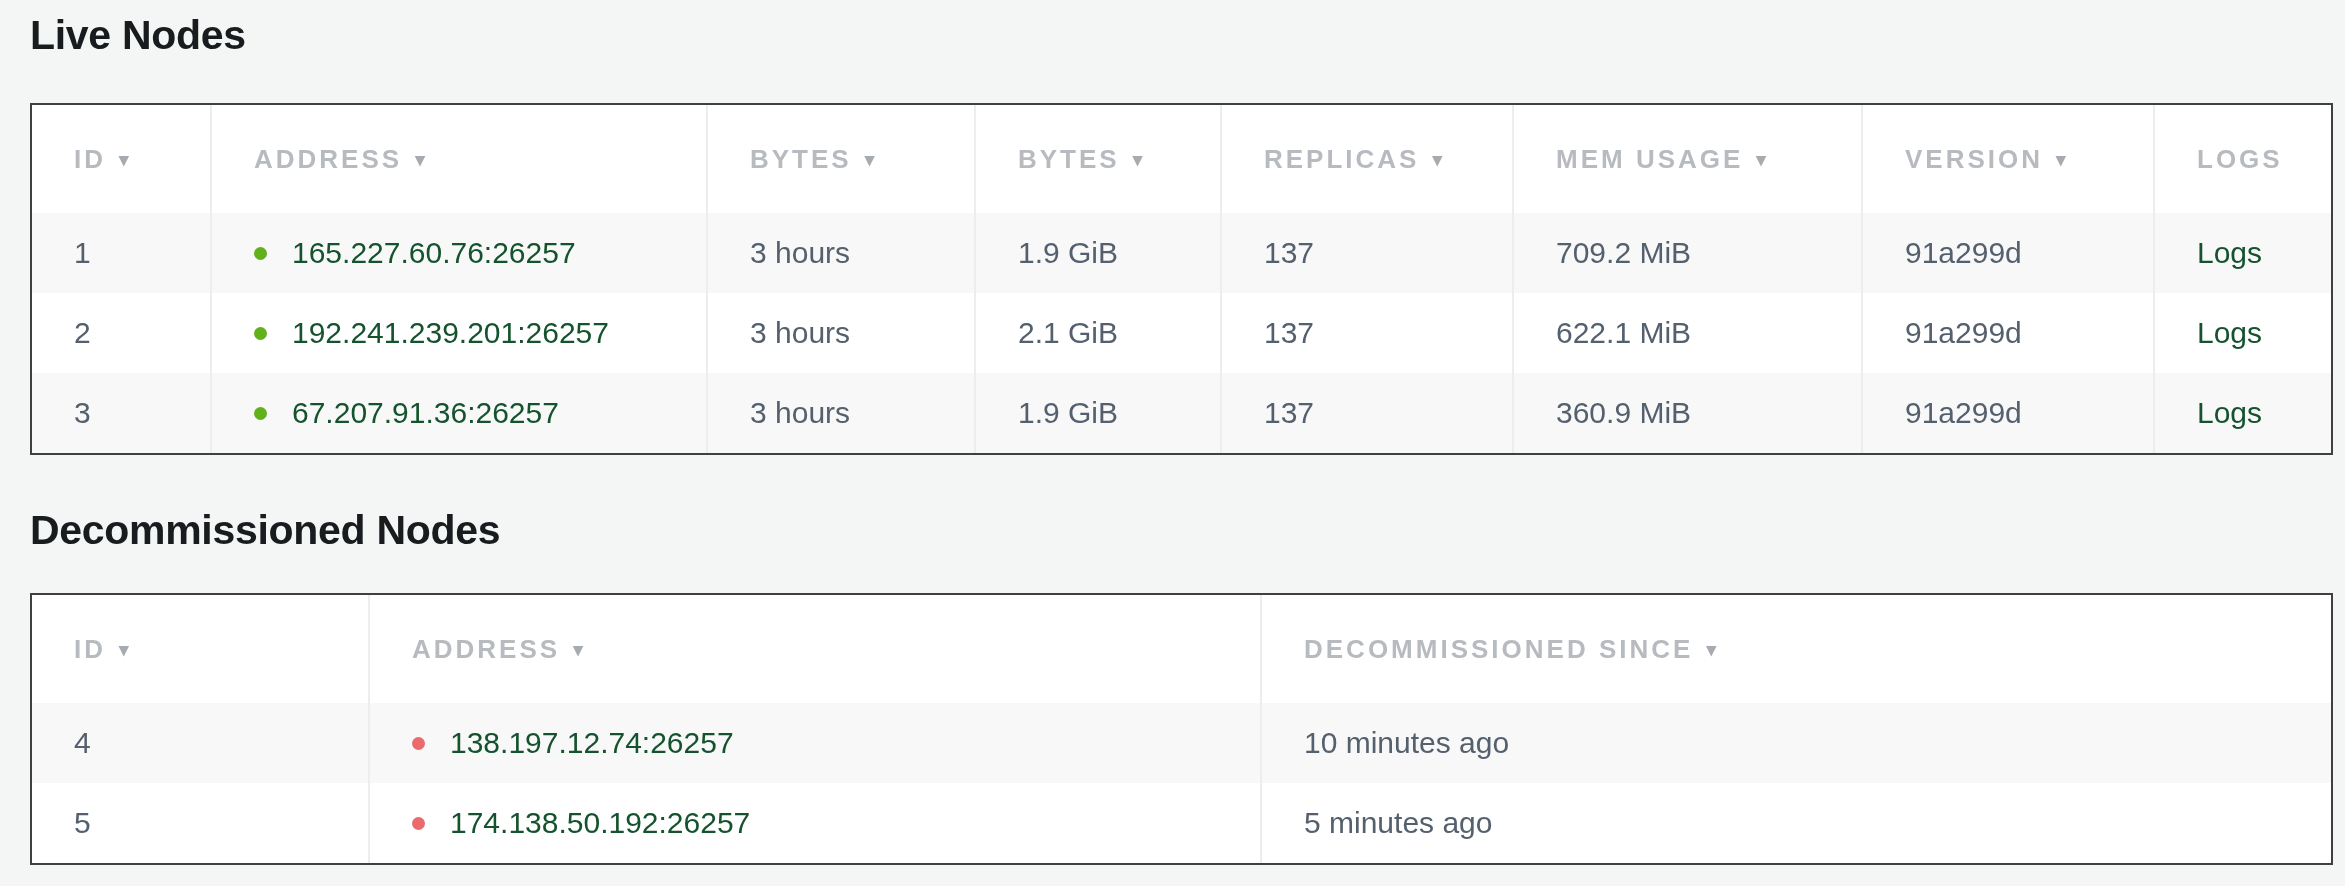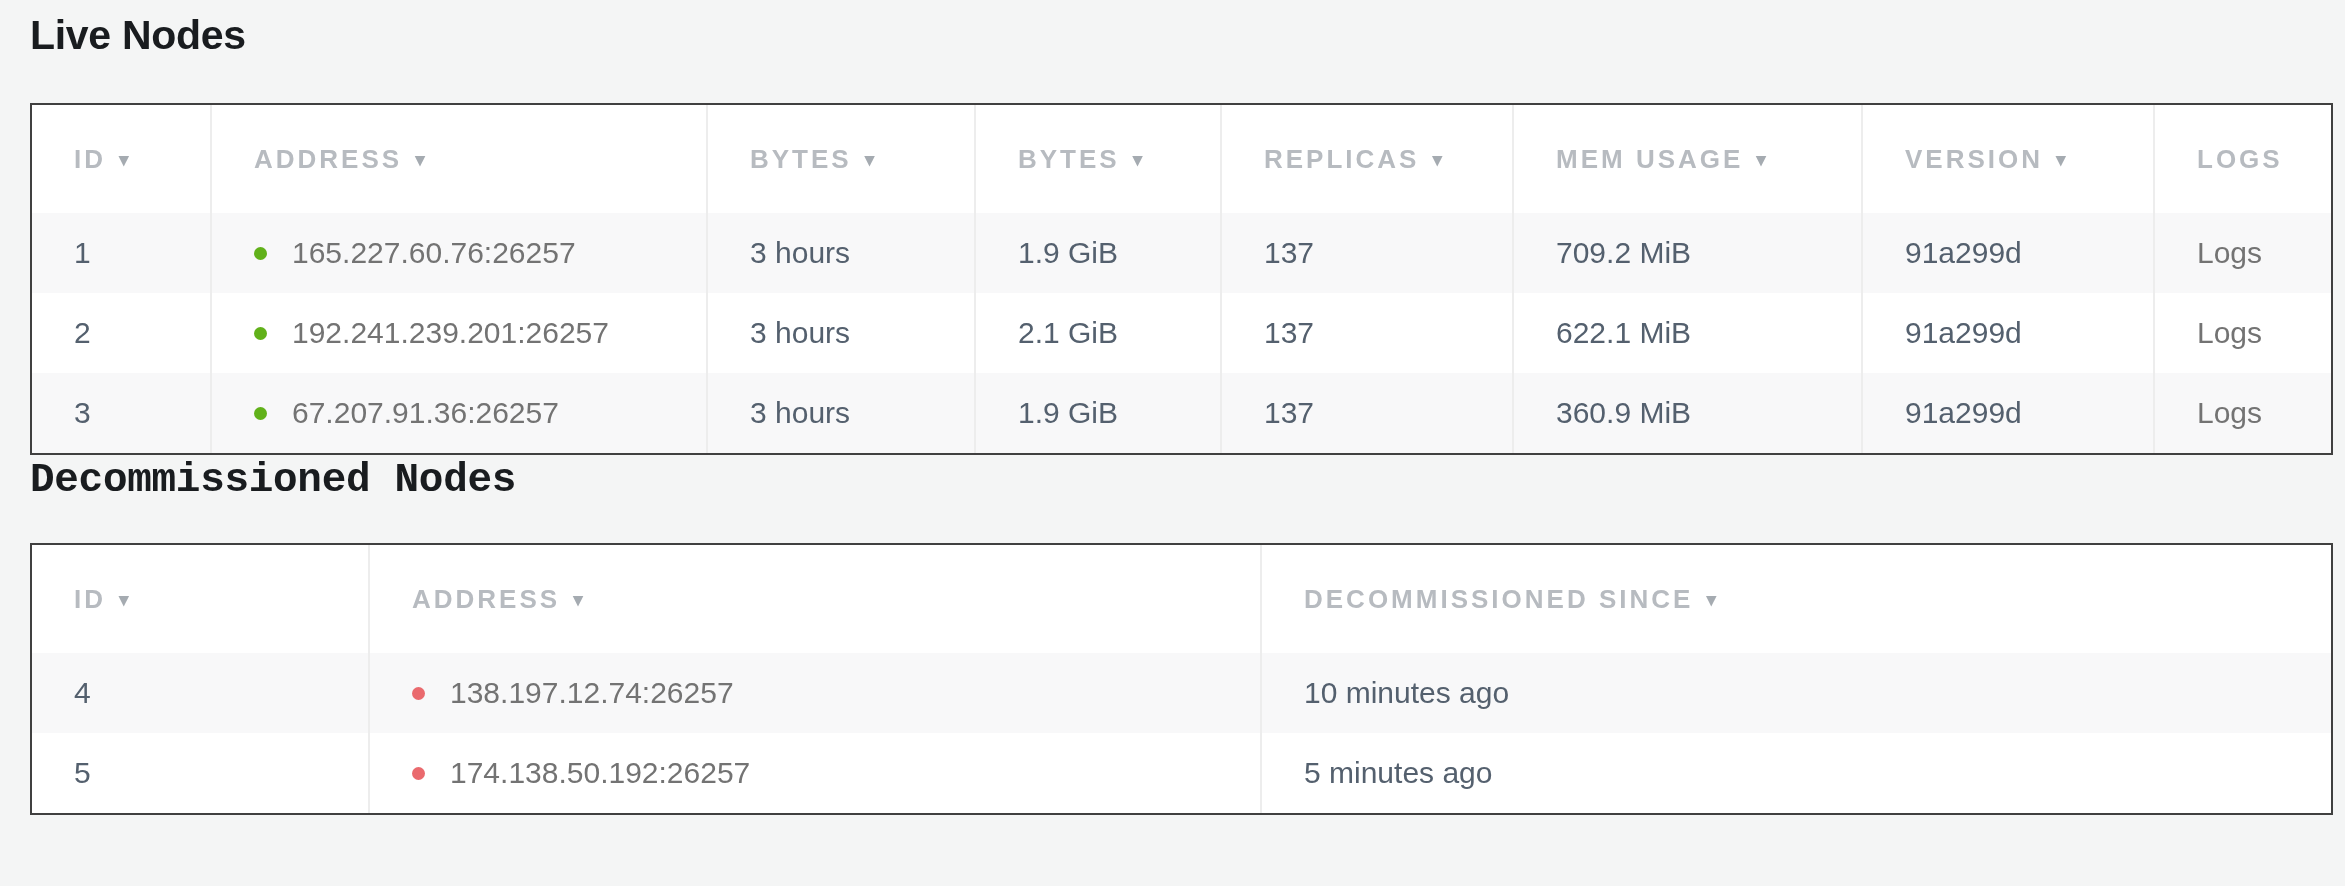--- a/index.html
+++ b/index.html
@@ -12,21 +12,21 @@
   .page { padding: 10px 12px 0 30px; }
 
   .section-title {
     font-size: 41px;
     font-weight: 700;
     line-height: 50px;
     color: #191c1f;
     letter-spacing: -0.3px;
   }
   .title-live { margin-bottom: 43px; }
-  .title-decommissioned { margin-bottom: 38px; font-family: Liberation Mono, monospace; }
+  .title-decommissioned { margin-top: 50px; margin-bottom: 38px; }
 
   table.nodes-table {
     width: 2303px;
     table-layout: fixed;
     border-collapse: separate;
     border-spacing: 0;
     background: #ffffff;
     border: 2px solid #404040;
   }
   th, td {
@@ -54,21 +54,21 @@
   }
   tbody tr:nth-child(odd) td { background: #f8f8f9; }
 
   .th-arrow {
     font-size: 19px;
     color: #a5abb1;
     margin-left: 13px;
     vertical-align: 2px;
   }
   .link {
-    color: #737373;
+    color: #14532d;
     text-decoration: none;
     cursor: pointer;
   }
   .dot {
     display: inline-block;
     width: 13px; height: 13px;
     border-radius: 50%;
     margin-right: 25px;
     vertical-align: 3px;
   }

